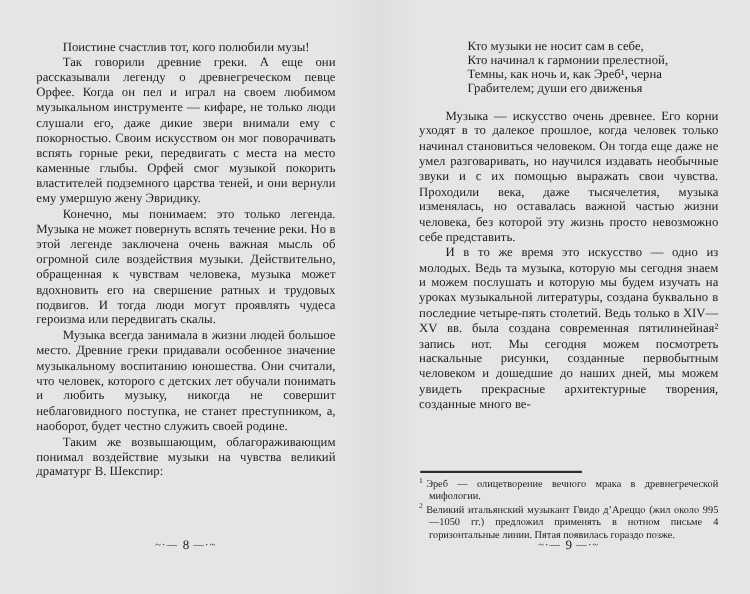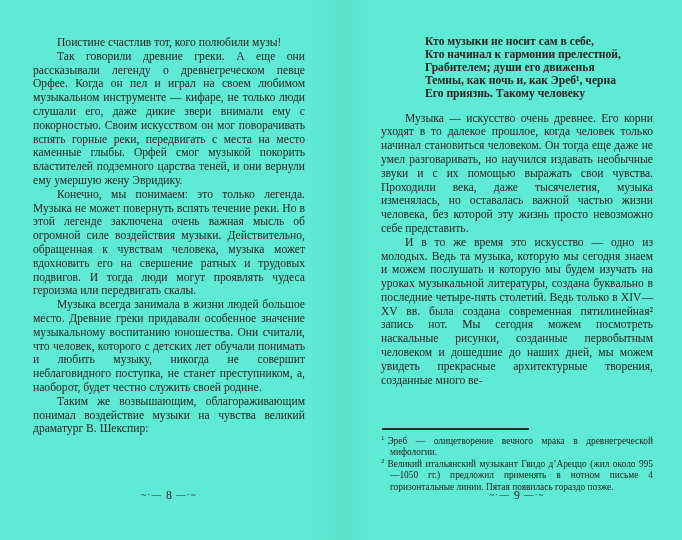--- a/index.html
+++ b/index.html
@@ -4,21 +4,21 @@
 <style>
   html, body {
     margin: 0;
     padding: 0;
     background: #ffffff;
   }
   .book {
     position: relative;
     width: 682px;
     height: 540px;
-    background: #5eead4;
+    background: #e5e5e5;
     overflow: hidden;
     font-family: "Liberation Serif", "DejaVu Serif", serif;
     color: #222222;
   }
   
   .gutter-shade {
     position: absolute;
     left: 306px;
     top: 0;
     width: 74px;
@@ -39,21 +39,20 @@
   .col-left  { left: 33px; }
   .col-right { left: 381px; }
   .para {
     margin: 0;
     text-indent: 24px;
   }
   .poem {
     margin: 0 0 11px 44px;
     line-height: 12.9px;
     text-align: left;
-    font-weight: bold;
   }
   .poem-line { white-space: nowrap; }
   .fn-block {
     position: absolute;
     left: 0;
     top: 392px;
     width: 100%;
   }
   .fn-rule {
     width: 147px;
@@ -110,23 +109,22 @@
     <p class="para">Таким же возвышающим, облагораживающим понимал воздействие музыки на чувства великий драматург В. Шекспир:</p>
   </div>
   <div class="page-footer footer-left">
     <span class="flourish">~·—</span><span class="pagenum">8</span><span class="flourish">—·~</span>
   </div>
 
   <div class="text-col col-right">
     <div class="poem">
       <div class="poem-line">Кто музыки не носит сам в себе,</div>
       <div class="poem-line">Кто начинал к гармонии прелестной,</div>
+      <div class="poem-line">Темны, как ночь и, как Эреб¹, черна</div>
       <div class="poem-line">Грабителем; души его движенья</div>
-      <div class="poem-line">Темны, как ночь и, как Эреб¹, черна</div>
-      <div class="poem-line">Его приязнь. Такому человеку</div>
     </div>
     <p class="para">Музыка — искусство очень древнее. Его корни уходят в то далекое прошлое, когда человек только начинал становиться человеком. Он тогда еще даже не умел разговаривать, но научился издавать необычные звуки и с их помощью выражать свои чувства. Проходили века, даже тысячелетия, музыка изменялась, но оставалась важной частью жизни человека, без которой эту жизнь просто невозможно себе представить.</p>
     <p class="para">И в то же время это искусство — одно из молодых. Ведь та музыка, которую мы сегодня знаем и можем послушать и которую мы будем изучать на уроках музыкальной литературы, создана буквально в последние четыре-пять столетий. Ведь только в XIV—XV вв. была создана современная пятилинейная² запись нот. Мы сегодня можем посмотреть наскальные рисунки, созданные первобытным человеком и дошедшие до наших дней, мы можем увидеть прекрасные архитектурные творения, созданные много ве-</p>
 
     <div class="fn-block">
       <div class="fn-rule"></div>
       <div class="footnote">
         <sup>1</sup><span>Эреб — олицетворение вечного мрака в древнегреческой мифологии.</span>
       </div>
       <div class="footnote">

